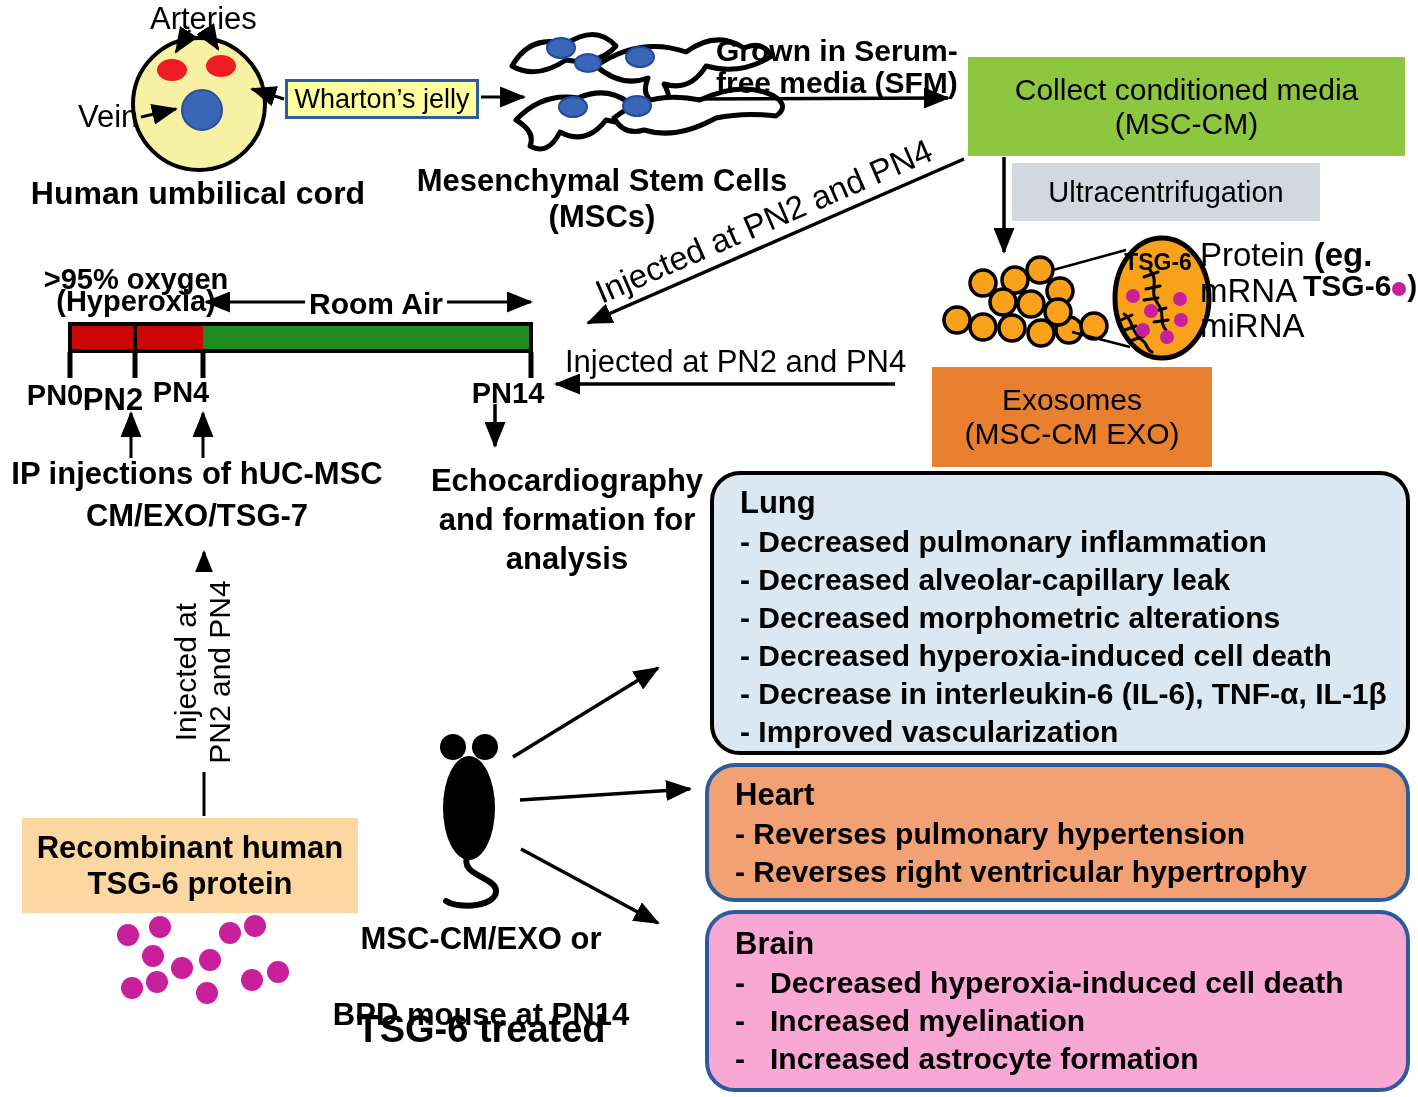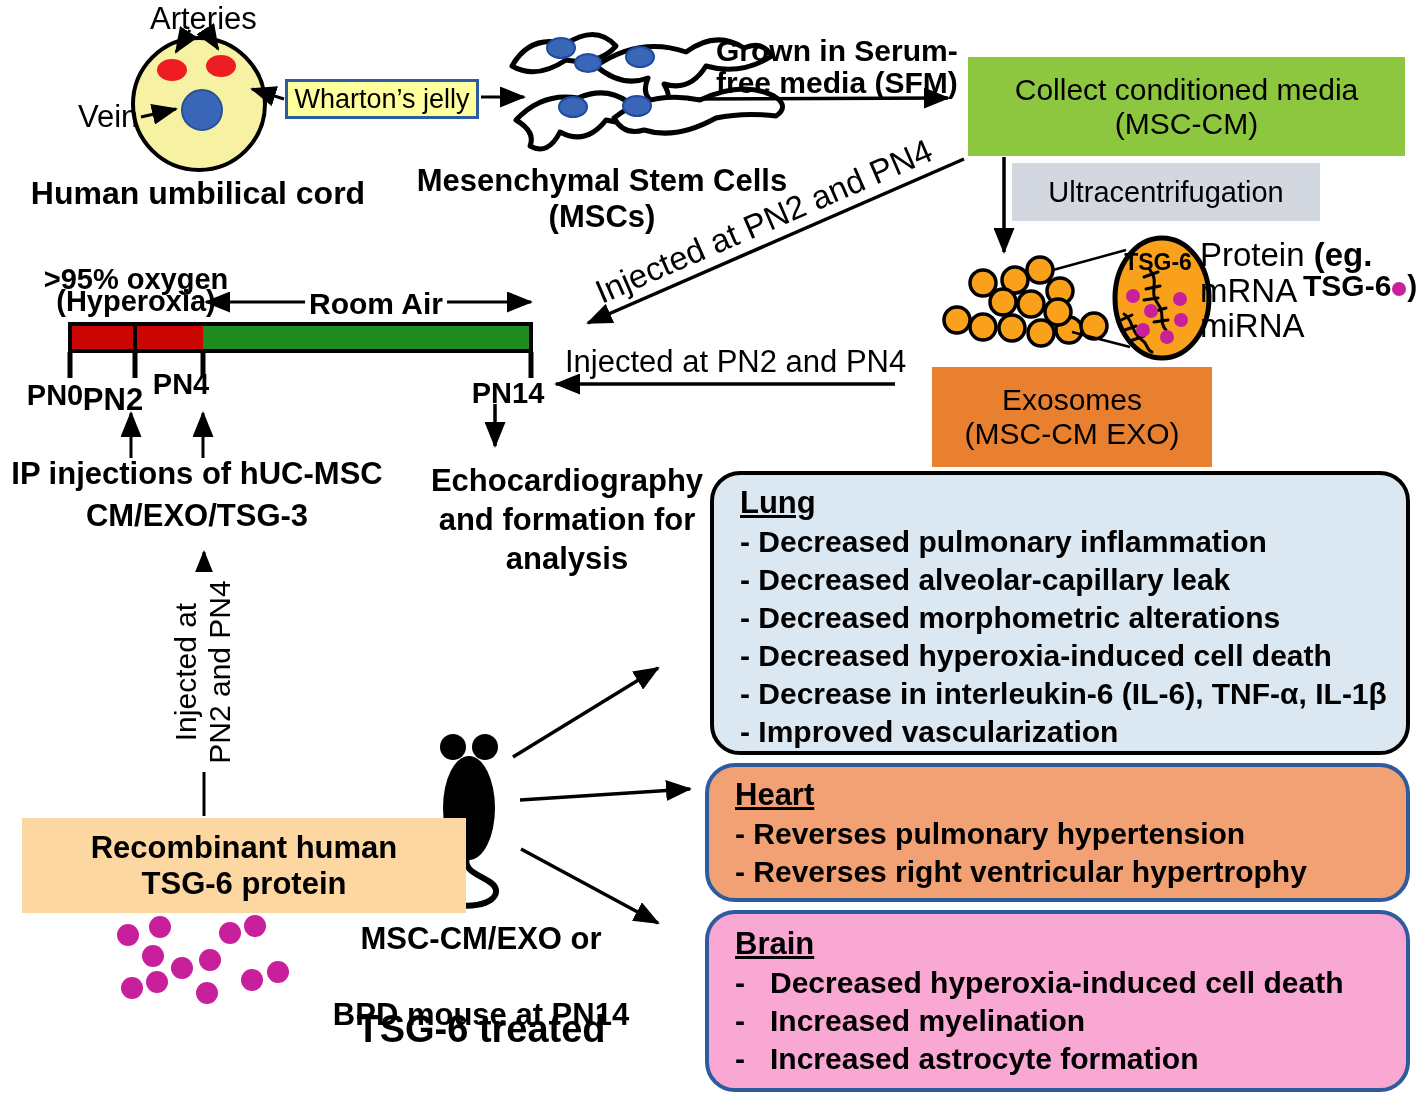--- a/index.html
+++ b/index.html
@@ -5,21 +5,21 @@
   html,body{margin:0;padding:0;background:#fff;}
   #fig{position:relative;width:1418px;height:1097px;background:#fff;overflow:hidden;
        font-family:"Liberation Sans",sans-serif;color:#000;}
   #fig svg.layer{position:absolute;left:0;top:0;}
   .t{position:absolute;white-space:nowrap;color:#000;line-height:1.12;}
   .b{font-weight:bold;}
   .cx{transform:translateX(-50%);}
   .panel{position:absolute;box-sizing:border-box;display:flex;flex-direction:column;
          align-items:center;justify-content:center;text-align:center;}
   .obox{position:absolute;box-sizing:border-box;}
-  .list-title{font-weight:bold;font-size:31px;line-height:40px;text-decoration:underline;}
+  .list-title{font-weight:bold;font-size:31px;line-height:40px;}
   .list-item{font-size:30px;line-height:38px;white-space:pre;font-weight:bold;}
   .dot{display:inline-block;width:14px;height:14px;border-radius:50%;
        background:#c81f9b;margin:0 1px;}
   .vtext{position:absolute;background:#fff;text-align:center;font-size:30px;line-height:34px;}
 </style>
 </head>
 <body>
 
 <div id="fig">
 
@@ -164,21 +164,21 @@
 
   <div class="panel" style="left:1012px;top:163px;width:308px;height:58px;background:#d3d7e0;">
     <span style="font-size:29px;">Ultracentrifugation</span>
   </div>
 
   <div class="panel" style="left:932px;top:367px;width:280px;height:100px;background:#e8802f;">
     <div style="font-size:30px;">Exosomes</div>
     <div style="font-size:30px;">(MSC-CM EXO)</div>
   </div>
 
-  <div class="panel" style="left:22px;top:818px;width:444px;height:95px;background:#fcd7a1;">
+  <div class="panel" style="left:22px;top:818px;width:336px;height:95px;background:#fcd7a1;">
     <div class="b" style="font-size:31px;">Recombinant human</div>
     <div class="b" style="font-size:31px;">TSG-6 protein</div>
   </div>
 
   <div class="obox" style="left:710px;top:471px;width:700px;height:284px;background:#dbe8f2;
               border:4px solid #000;border-radius:30px;padding:8px 0 0 26px;">
     <div class="list-title">Lung</div>
     <div class="list-item">- Decreased pulmonary inflammation</div>
     <div class="list-item">- Decreased alveolar-capillary leak</div>
     <div class="list-item">- Decreased morphometric alterations</div>
@@ -223,25 +223,25 @@
   <div class="vtext" style="left:203px;top:672px;width:200px;transform:translate(-50%,-50%) rotate(-90deg);">
     <div>Injected at</div>
     <div>PN2 and PN4</div>
   </div>
 
   <div class="t b cx" style="left:136px;top:263px;font-size:29px;">&gt;95% oxygen</div>
   <div class="t b cx" style="left:136px;top:285px;font-size:29px;">(Hyperoxia)</div>
   <div class="t b cx" style="left:376px;top:287px;font-size:30px;background:#fff;padding:0 4px;">Room Air</div>
   <div class="t b cx" style="left:55px;top:379px;font-size:29px;">PN0</div>
   <div class="t b cx" style="left:113px;top:383px;font-size:31px;">PN2</div>
-  <div class="t b cx" style="left:181px;top:368px;font-size:29px;">PN4</div>
+  <div class="t b cx" style="left:181px;top:376px;font-size:29px;">PN4</div>
   <div class="t b cx" style="left:508px;top:377px;font-size:29px;">PN14</div>
 
   <div class="t b cx" style="left:197px;top:457px;font-size:31px;">IP injections of hUC-MSC</div>
-  <div class="t b cx" style="left:197px;top:499px;font-size:31px;">CM/EXO/TSG-3</div>
+  <div class="t b cx" style="left:197px;top:499px;font-size:31px;">CM/EXO/TSG-7</div>
 
   <div class="t b cx" style="left:567px;top:464px;font-size:31px;">Echocardiography</div>
   <div class="t b cx" style="left:567px;top:503px;font-size:31px;">and formation for</div>
   <div class="t b cx" style="left:567px;top:542px;font-size:31px;">analysis</div>
 
   <div class="t b cx" style="left:481px;top:922px;font-size:31px;">MSC-CM/EXO or</div>
   <div class="t b cx" style="left:481px;top:1008px;font-size:38px;">TSG-6 treated</div>
   <div class="t b cx" style="left:481px;top:998px;font-size:31px;">BPD mouse at PN14</div>
 
 </div>

